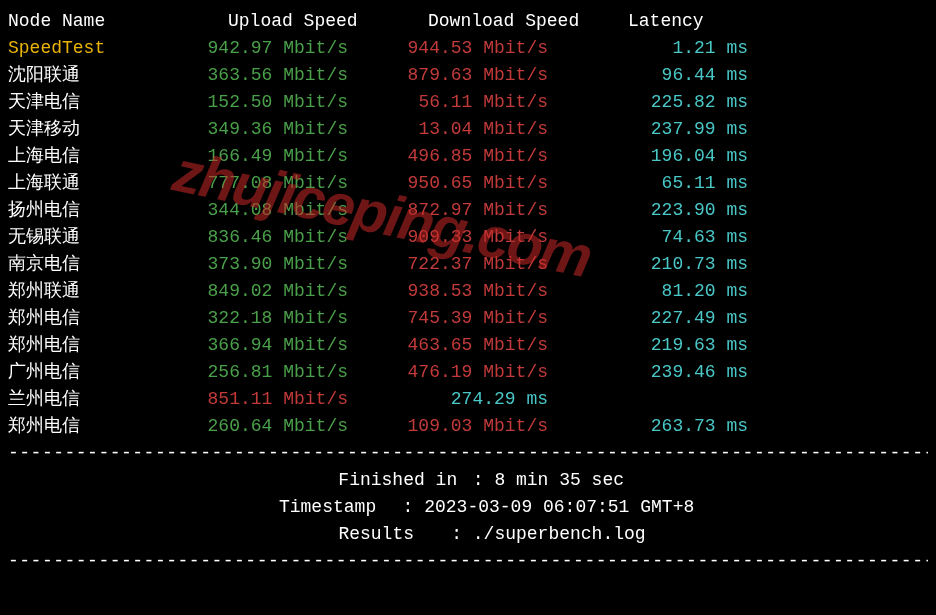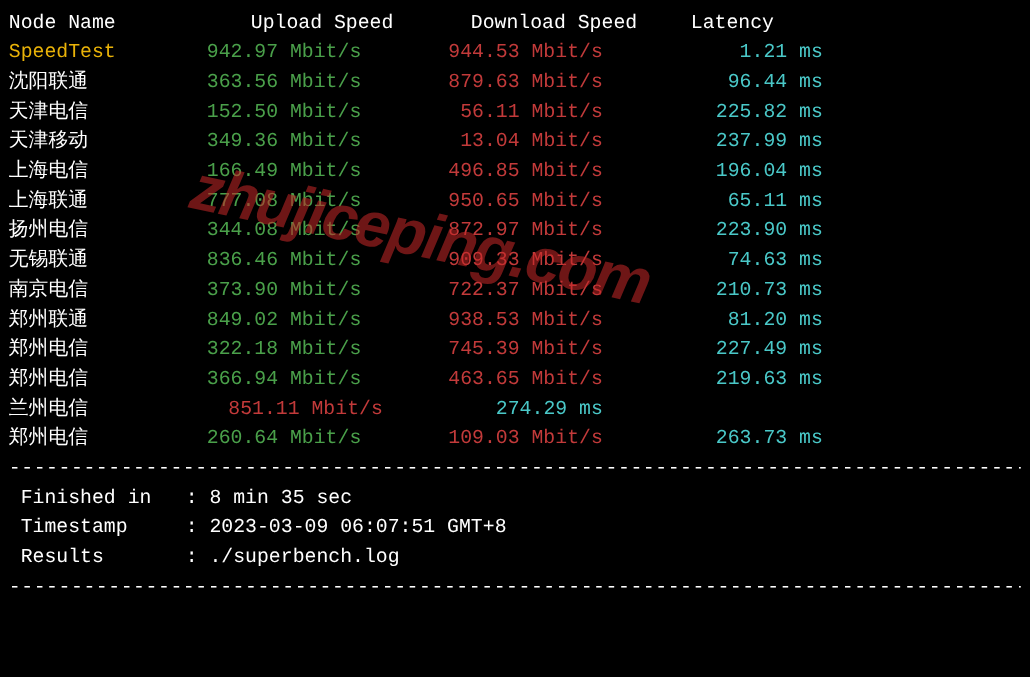--- a/index.html
+++ b/index.html
@@ -25,21 +25,21 @@
       display: flex;
       white-space: pre;
     }
     .col-node {
       width: 180px;
       flex-shrink: 0;
     }
     .col-upload {
       width: 200px;
       flex-shrink: 0;
-      text-align: left;
+      text-align: right;
       padding-right: 40px;
     }
     .col-download {
       width: 200px;
       flex-shrink: 0;
       text-align: right;
       padding-right: 40px;
     }
     .col-latency {
       width: 200px;
@@ -61,20 +61,21 @@
     .cyan { color: #4ac8c8; }
     .divider {
       color: #ffffff;
       letter-spacing: 0.5px;
       overflow: hidden;
       white-space: nowrap;
     }
     .footer-row {
       white-space: pre;
       color: #fff;
+      text-align: center;
     }
     .footer-label {
       display: inline-block;
       width: 150px;
     }
     .watermark {
       position: absolute;
       top: 170px;
       left: 170px;
       font-size: 58px;
@@ -111,20 +112,21 @@
       <div class="row"><span class="col-node white">天津电信</span><span class="col-upload green">152.50 Mbit/s</span><span class="col-download red">56.11 Mbit/s</span><span class="col-latency cyan">225.82 ms</span></div>
       <div class="row"><span class="col-node white">天津移动</span><span class="col-upload green">349.36 Mbit/s</span><span class="col-download red">13.04 Mbit/s</span><span class="col-latency cyan">237.99 ms</span></div>
       <div class="row"><span class="col-node white">上海电信</span><span class="col-upload green">166.49 Mbit/s</span><span class="col-download red">496.85 Mbit/s</span><span class="col-latency cyan">196.04 ms</span></div>
       <div class="row"><span class="col-node white">上海联通</span><span class="col-upload green">777.08 Mbit/s</span><span class="col-download red">950.65 Mbit/s</span><span class="col-latency cyan">65.11 ms</span></div>
       <div class="row"><span class="col-node white">扬州电信</span><span class="col-upload green">344.08 Mbit/s</span><span class="col-download red">872.97 Mbit/s</span><span class="col-latency cyan">223.90 ms</span></div>
       <div class="row"><span class="col-node white">无锡联通</span><span class="col-upload green">836.46 Mbit/s</span><span class="col-download red">909.33 Mbit/s</span><span class="col-latency cyan">74.63 ms</span></div>
       <div class="row"><span class="col-node white">南京电信</span><span class="col-upload green">373.90 Mbit/s</span><span class="col-download red">722.37 Mbit/s</span><span class="col-latency cyan">210.73 ms</span></div>
       <div class="row"><span class="col-node white">郑州联通</span><span class="col-upload green">849.02 Mbit/s</span><span class="col-download red">938.53 Mbit/s</span><span class="col-latency cyan">81.20 ms</span></div>
       <div class="row"><span class="col-node white">郑州电信</span><span class="col-upload green">322.18 Mbit/s</span><span class="col-download red">745.39 Mbit/s</span><span class="col-latency cyan">227.49 ms</span></div>
       <div class="row"><span class="col-node white">郑州电信</span><span class="col-upload green">366.94 Mbit/s</span><span class="col-download red">463.65 Mbit/s</span><span class="col-latency cyan">219.63 ms</span></div>
+      <div class="row"><span class="col-node white">广州电信</span><span class="col-upload green">256.81 Mbit/s</span><span class="col-download red">476.19 Mbit/s</span><span class="col-latency cyan">239.46 ms</span></div>
       <div class="row"><span class="col-node white">兰州电信</span><span class="col-download red">851.11 Mbit/s</span><span class="col-latency cyan">274.29 ms</span></div>
       <div class="row"><span class="col-node white">郑州电信</span><span class="col-upload green">260.64 Mbit/s</span><span class="col-download red">109.03 Mbit/s</span><span class="col-latency cyan">263.73 ms</span></div>
     </div>
 
   <div class="divider">----------------------------------------------------------------------------------</div>
 
   <div class="footer-row"> <span class="footer-label">Finished in</span>: <span>8 min 35 sec</span></div>
 
   <div class="footer-row"> <span class="footer-label">Timestamp</span>: <span>2023-03-09 06:07:51 GMT+8</span></div>
 

